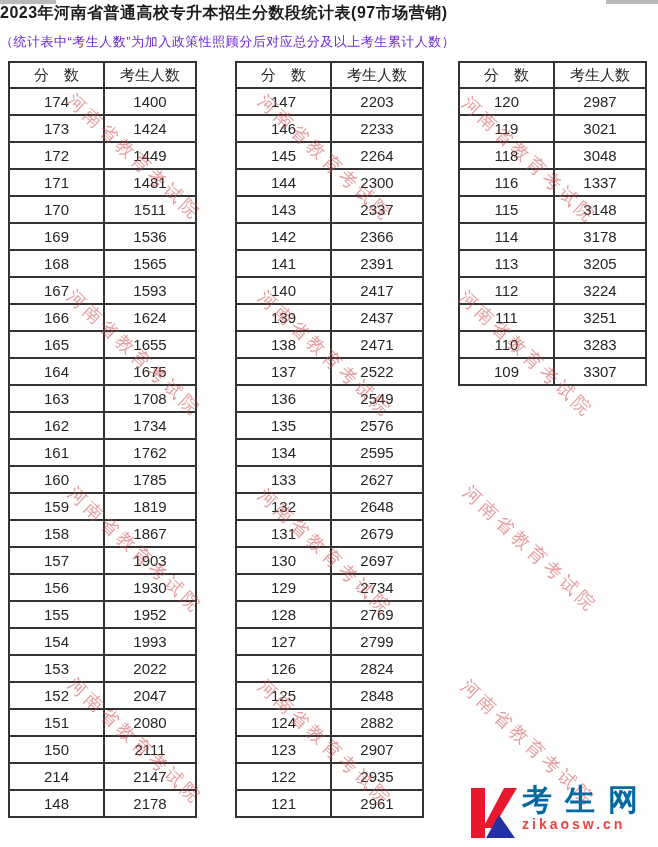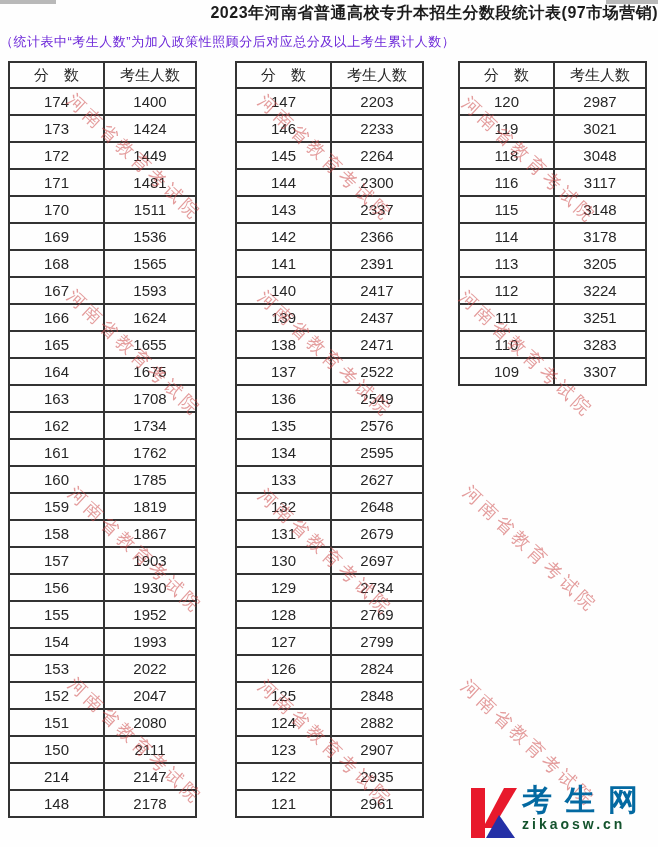--- a/index.html
+++ b/index.html
@@ -9,21 +9,21 @@
     background:#fefefe;
     overflow:hidden;
     font-family:"Liberation Sans","DejaVu Sans",sans-serif;
     color:#222;
   }
   .scan-strip{position:absolute;top:0;height:4px;background:#b9b9b9;}
   .scan-strip.left{left:0;width:56px;}
   .scan-strip.right{left:606px;width:52px;}
   .title{
     position:absolute;top:3px;left:0;width:658px;
-    text-align:right;font-size:16px;font-weight:bold;color:#1c1c1c;
+    text-align:left;font-size:16px;font-weight:bold;color:#1c1c1c;
     letter-spacing:.5px;
   }
   .subtitle{
     position:absolute;top:33px;left:0;width:658px;
     text-align:left;font-size:13px;color:#6d28d9;letter-spacing:.5px;
   }
   table.score{
     position:absolute;top:61px;
     border-collapse:collapse;
     table-layout:fixed;
@@ -56,21 +56,21 @@
     display:flex;align-items:flex-start;
     z-index:6;cursor:pointer;
   }
   .logo-mark{display:block;margin-top:4px;}
   .logo-texts{margin-left:4px;}
   .logo-brand{
     font-size:30px;font-weight:bold;color:#0369a1;
     letter-spacing:13px;line-height:32px;white-space:nowrap;
   }
   .logo-domain{
-    font-size:14px;font-weight:bold;color:#14532d;
+    font-size:14px;font-weight:bold;color:#ef4444;
     letter-spacing:3px;line-height:15px;white-space:nowrap;
     margin-top:1px;
   }
 </style>
 </head>
 <body>
 
 <div class="page">
 
   <div class="scan-strip left"></div>
@@ -344,21 +344,21 @@
         <tr>
           <td>119</td>
           <td>3021</td>
         </tr>
         <tr>
           <td>118</td>
           <td>3048</td>
         </tr>
         <tr>
           <td>116</td>
-          <td>3117</td>
+          <td>1337</td>
         </tr>
         <tr>
           <td>115</td>
           <td>3148</td>
         </tr>
         <tr>
           <td>114</td>
           <td>3178</td>
         </tr>
         <tr>

